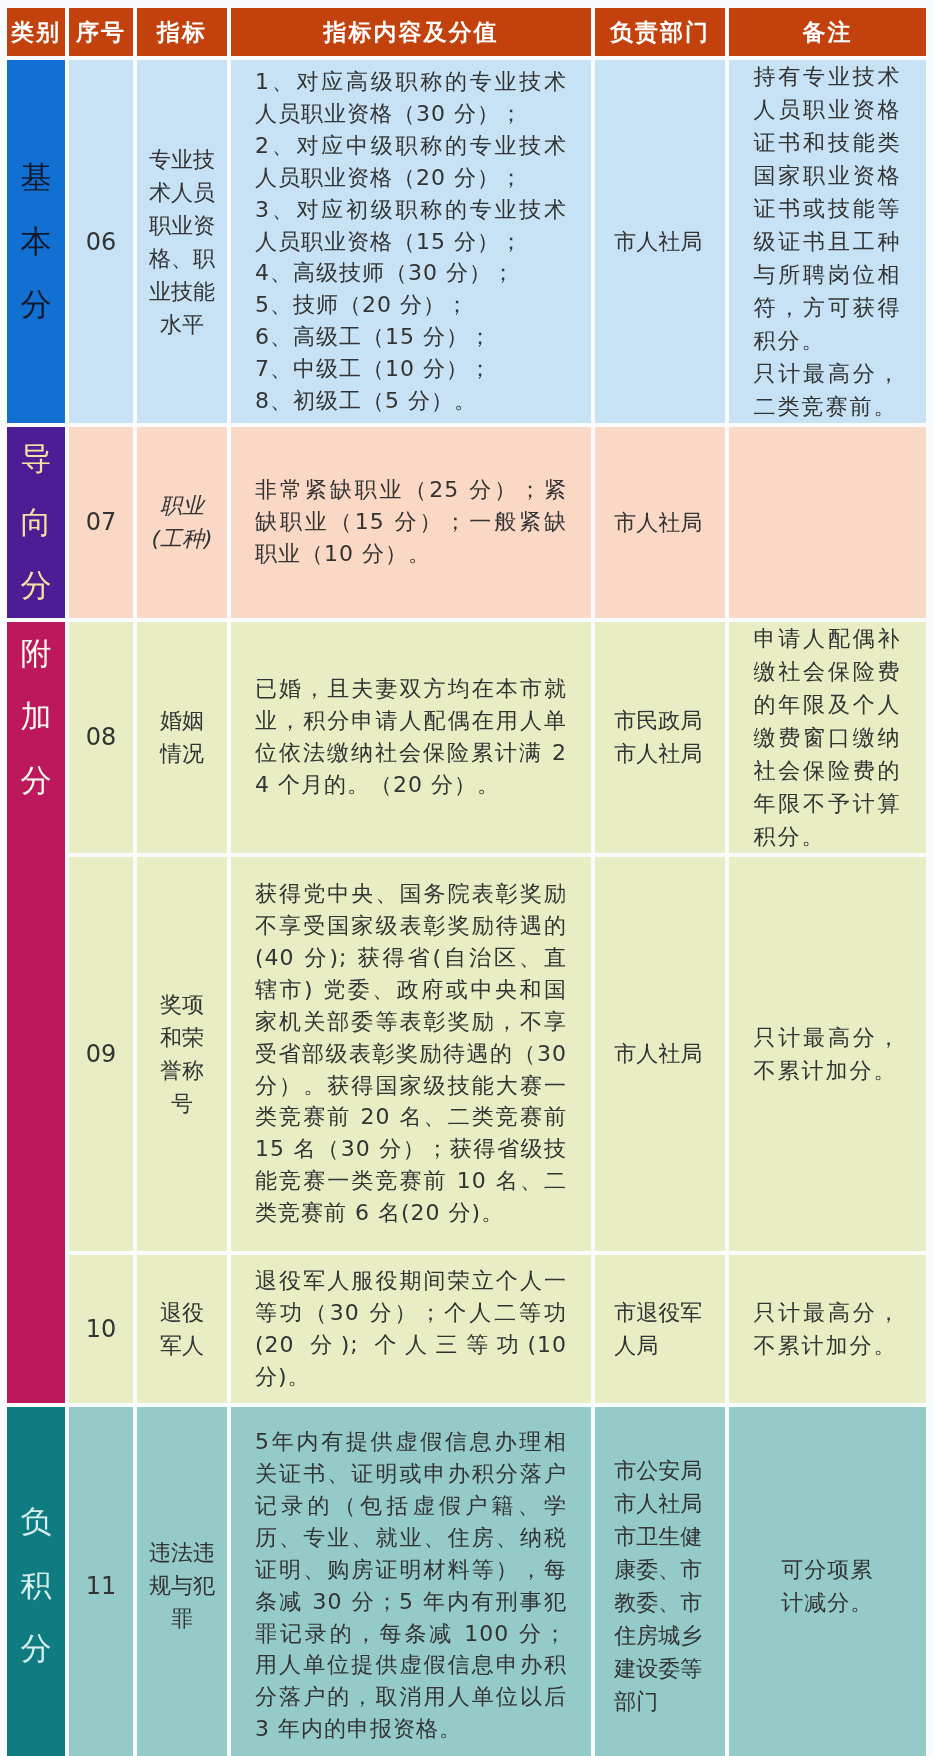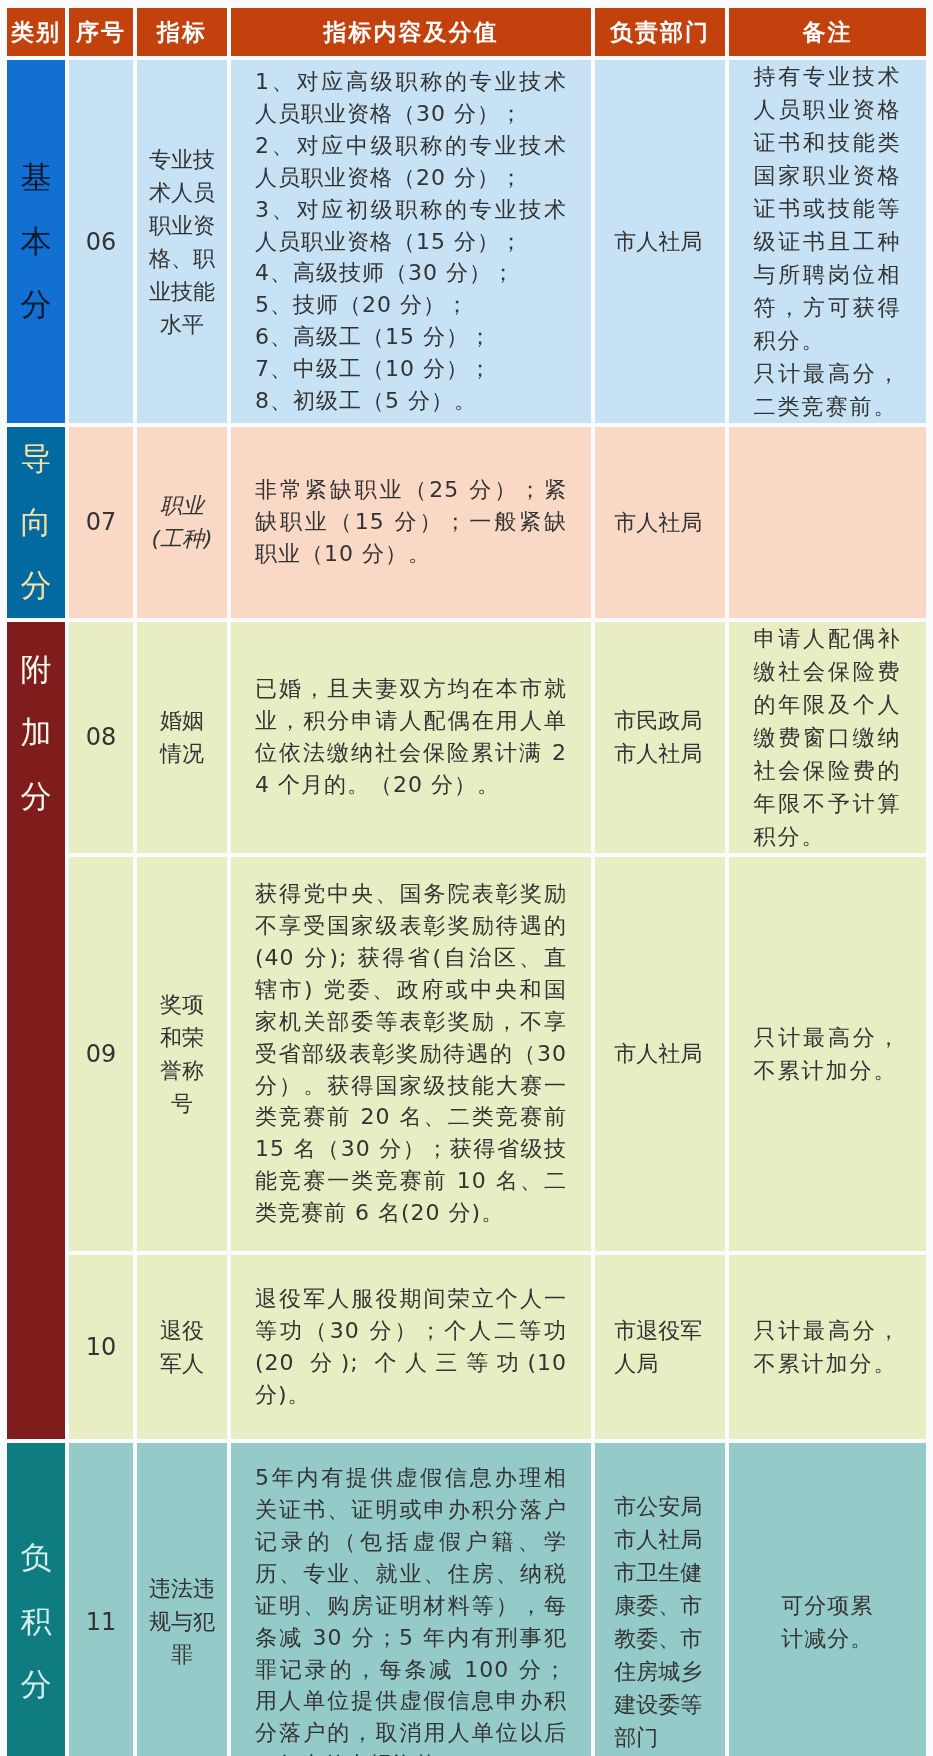--- a/index.html
+++ b/index.html
@@ -48,22 +48,22 @@
     width:1.05em;
     margin:0 auto;
     font-size:31px;
     line-height:2.05;
     word-break:break-all;
     white-space:pre-line;
     text-align:center;
     font-weight:500;
   }
   td.cat-blue{background:#1170d2;color:#0f172a;}
-  td.cat-red{background:#0369a1;color:#f8e0a2;}
-  td.cat-green{background:#7f1d1d;color:#f5f9ec;vertical-align:top;padding-top:16px;}
+  td.cat-red{background:#4c1d95;color:#f8e0a2;}
+  td.cat-green{background:#be185d;color:#f5f9ec;vertical-align:top;}
   td.cat-teal{background:#0f7c82;color:#d6efed;}
 
   
   tr.s-basic td.data{background:#c6e2f4;}
   tr.s-orient td.data{background:#f9d9c5;}
   tr.s-extra td.data{background:#e9edc4;}
   tr.s-neg td.data{background:#94cac8;}
 
   td.no{text-align:center;font-size:24px;margin-top:12px;}
   .blk{
@@ -197,21 +197,21 @@
         <div class="blk content-blk">获得党中央、国务院表彰奖励不享受国家级表彰奖励待遇的(40 分); 获得省(自治区、直辖市) 党委、政府或中央和国家机关部委等表彰奖励，不享受省部级表彰奖励待遇的（30 分）。获得国家级技能大赛一类竞赛前 20 名、二类竞赛前 15 名（30 分）；获得省级技能竞赛一类竞赛前 10 名、二类竞赛前 6 名(20 分)。</div>
       </td>
       <td class="data">
         <div class="blk dept-blk">市人社局</div>
       </td>
       <td class="data">
         <div class="blk remark-blk">只计最高分，不累计加分。</div>
       </td>
     </tr>
     <tr class="s-extra">
-      <td class="data no" style="height:184px">10</td>
+      <td class="data no" style="height:148px">10</td>
       <td class="data">
         <div class="blk ind-blk w2">退役军人</div>
       </td>
       <td class="data">
         <div class="blk content-blk">退役军人服役期间荣立个人一等功（30 分）；个人二等功(20 分); 个人三等功(10 分)。</div>
       </td>
       <td class="data">
         <div class="blk dept-blk">市退役军人局</div>
       </td>
       <td class="data">

